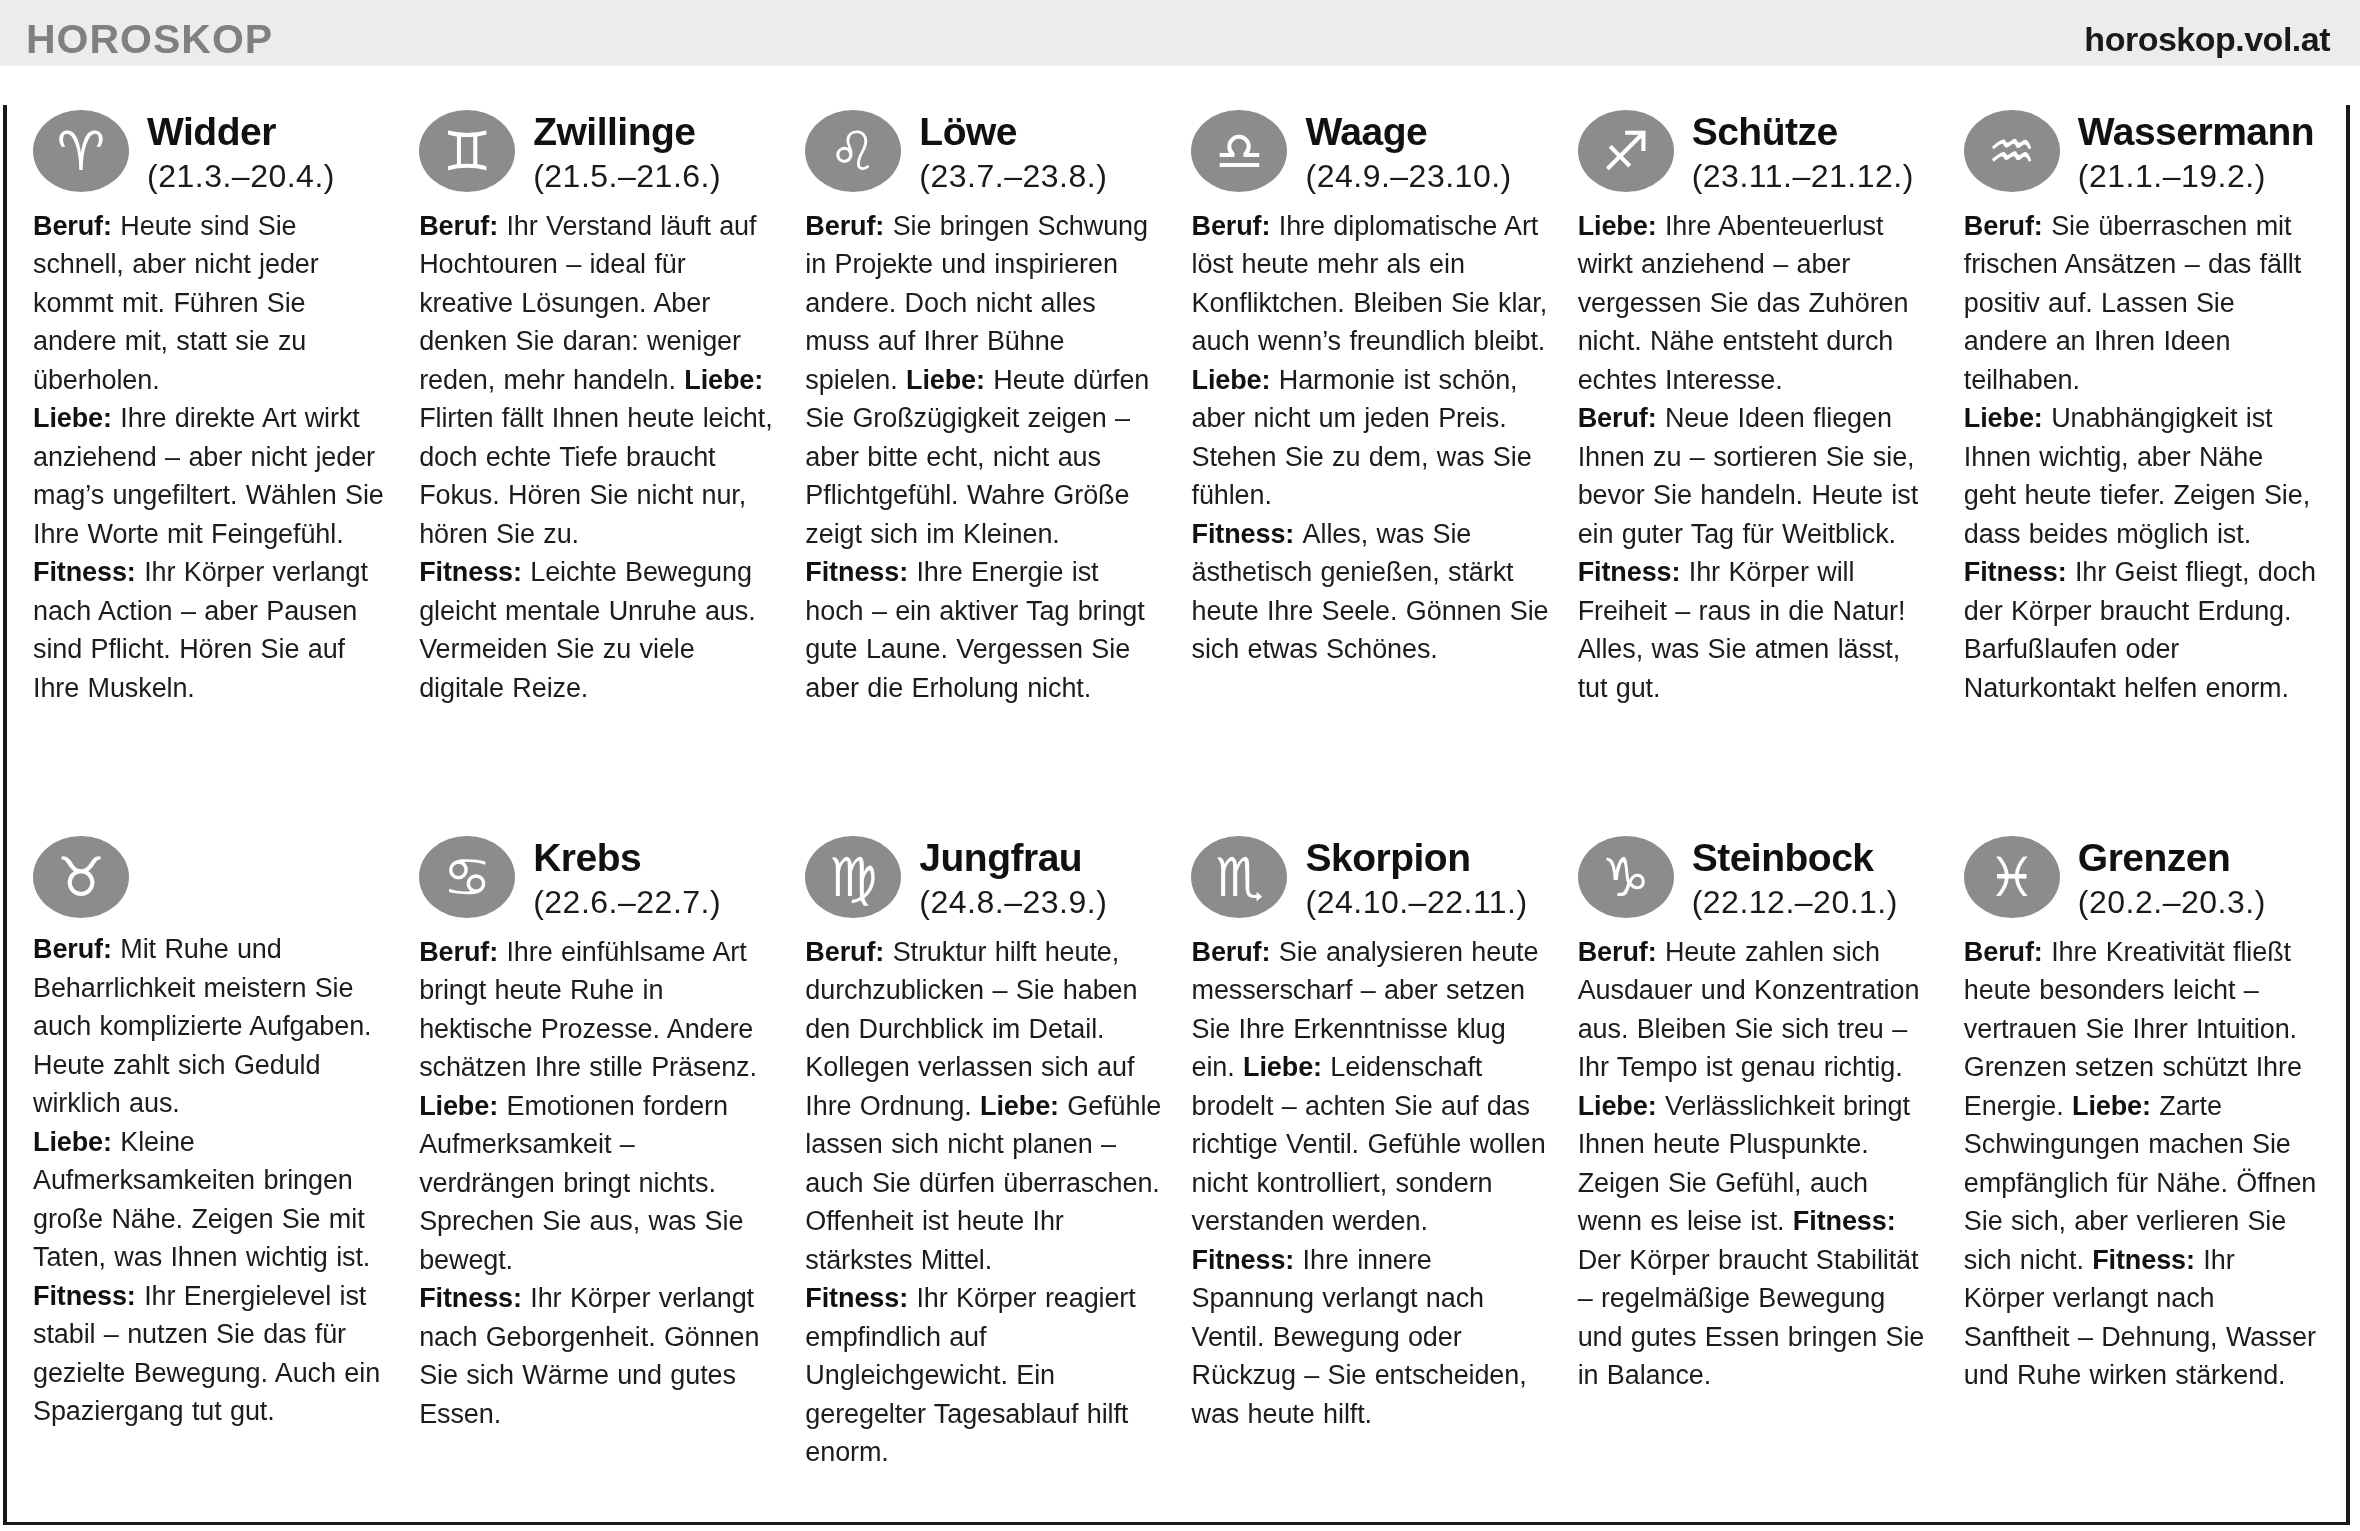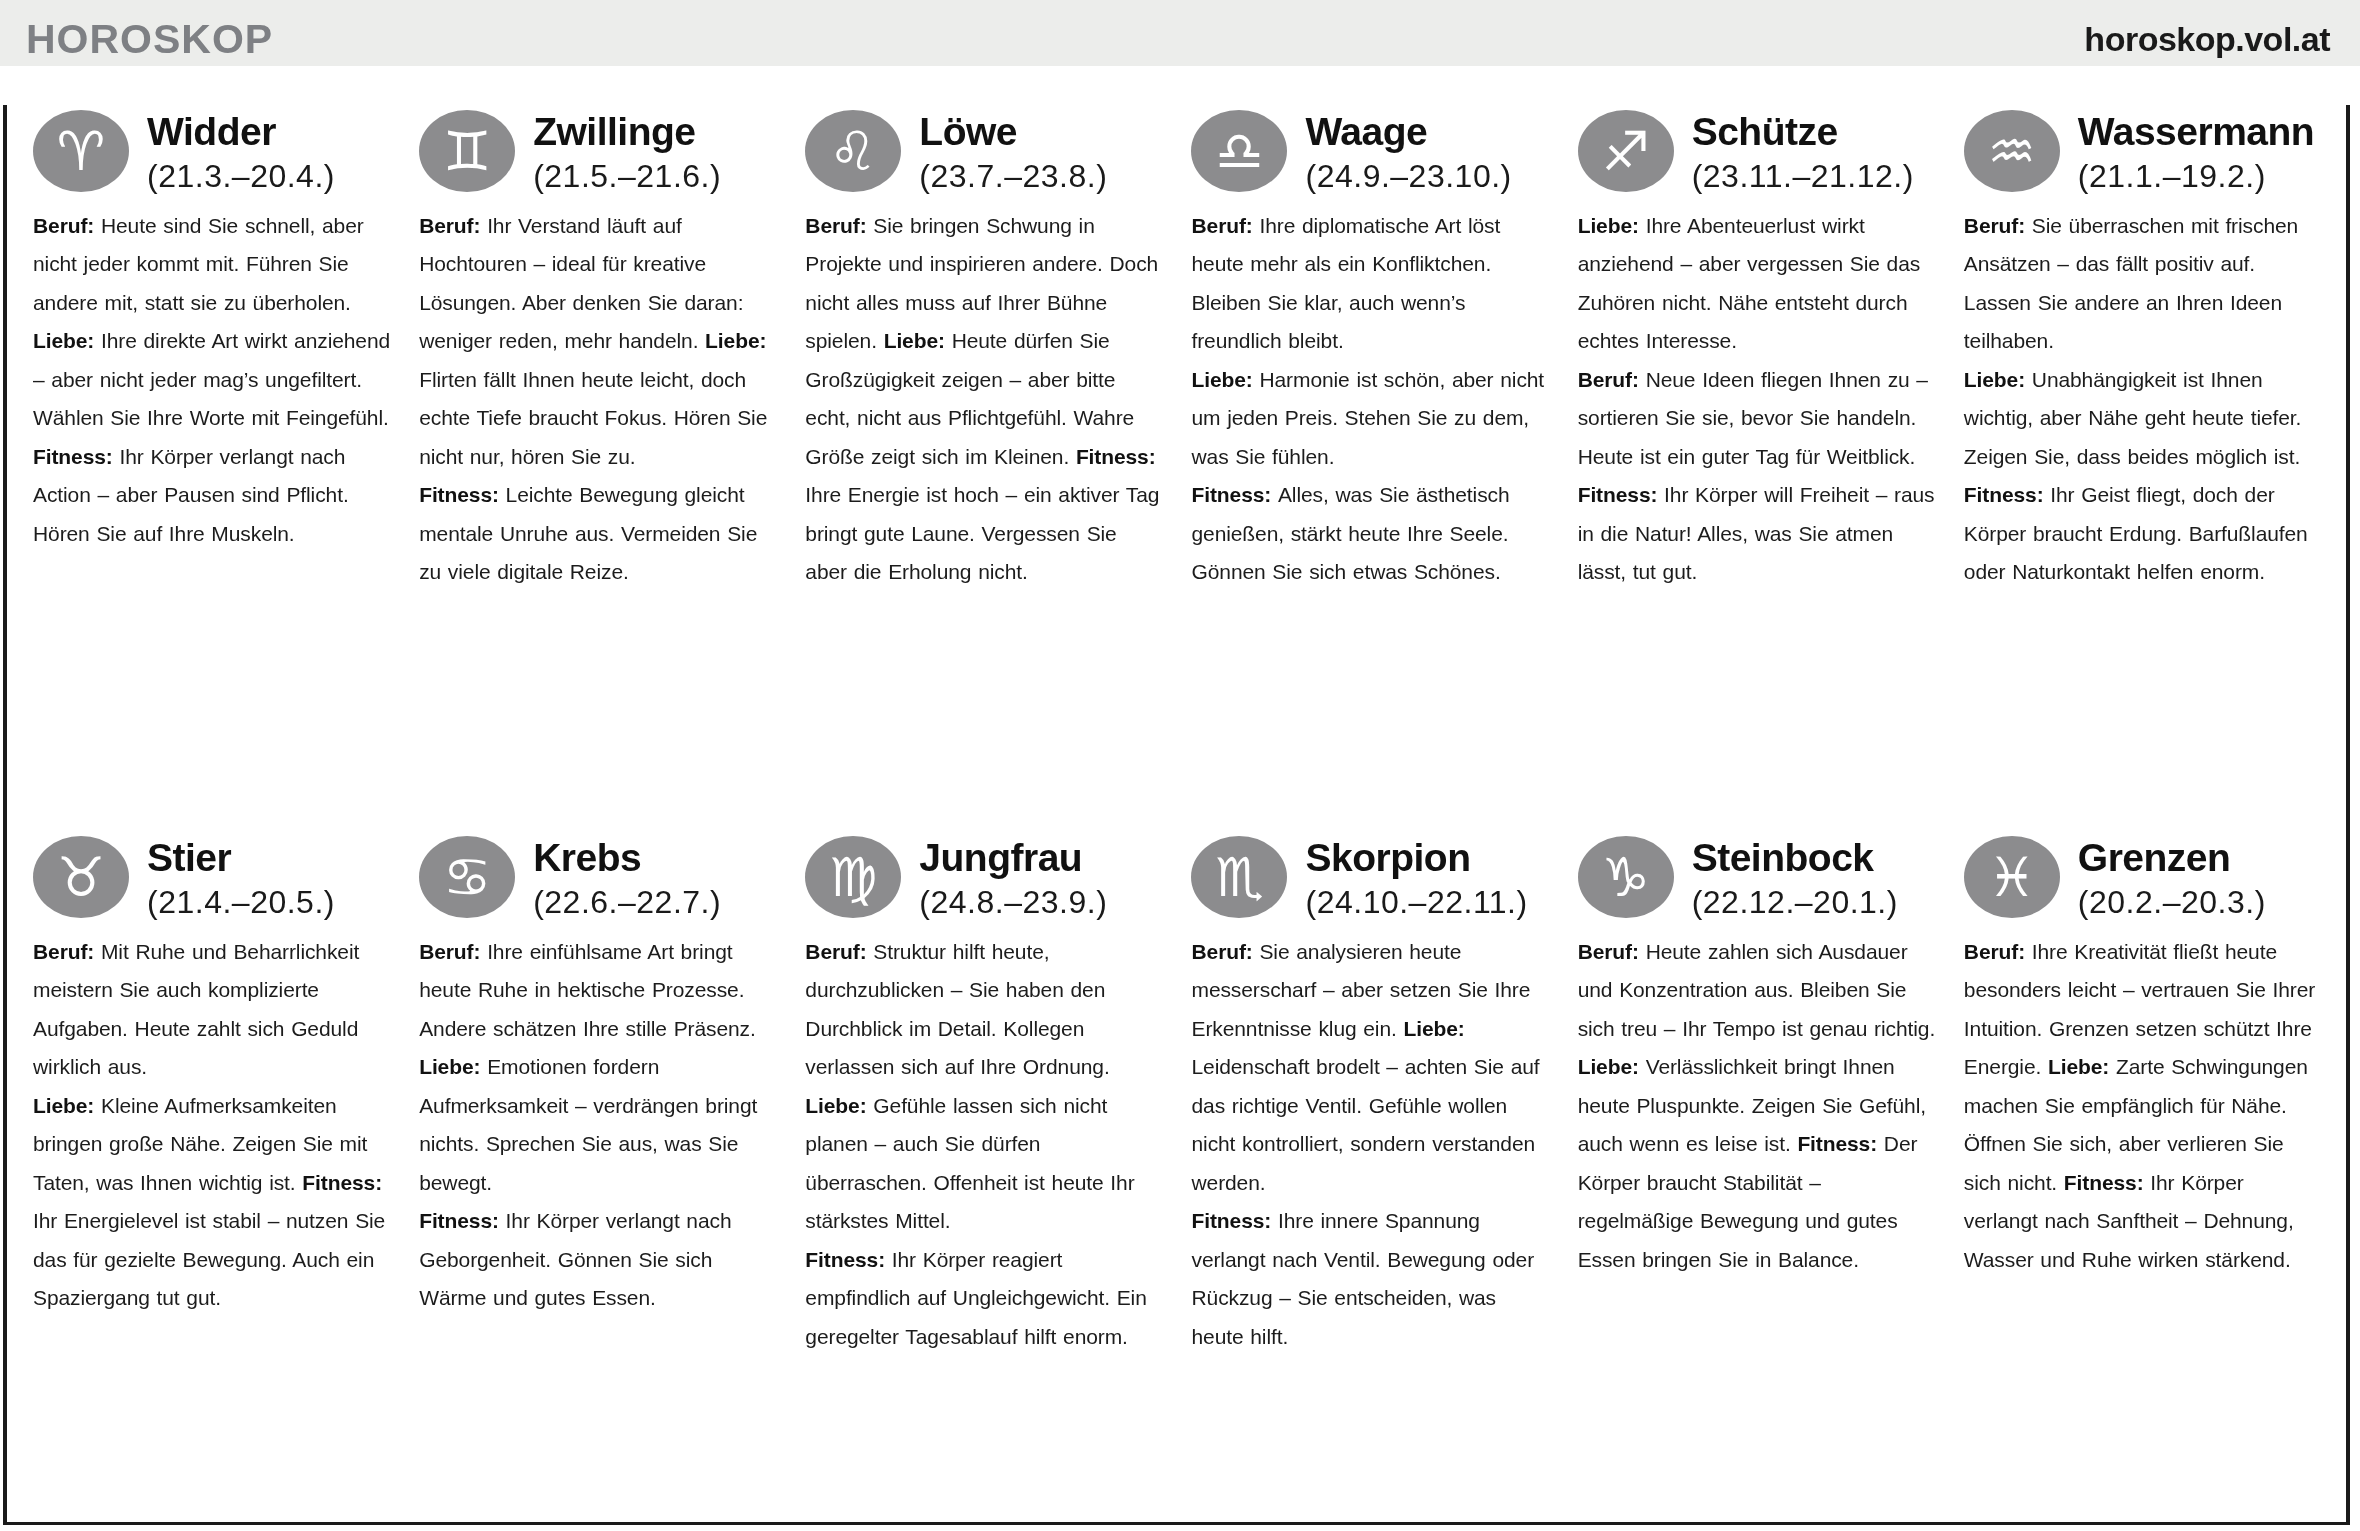--- a/index.html
+++ b/index.html
@@ -72,21 +72,21 @@
     line-height:1.05;
     letter-spacing:-0.5px;
   }
   .sign-dates {
     font-size:32px;
     color:#1a1a1a;
     margin-top:5px;
     letter-spacing:0.5px;
   }
   .body p {
-    font-size:21px;
+    font-size:27px;
     line-height:38.5px;
     color:#1c1c1c;
     letter-spacing:-0.1px;
     word-spacing:1px;
   }
   .body b { font-weight:700; color:#111111; }
 </style>
 </head>
 <body>
 
@@ -196,24 +196,20 @@
             <p><b>Beruf: </b><span>Sie überraschen mit frischen Ansätzen – das fällt positiv auf. Lassen Sie andere an Ihren Ideen teilhaben.</span></p>
             <p><b>Liebe: </b><span>Unabhängigkeit ist Ihnen wichtig, aber Nähe geht heute tiefer. Zeigen Sie, dass beides möglich ist. </span><b>Fitness: </b><span>Ihr Geist fliegt, doch der Körper braucht Erdung. Barfußlaufen oder Naturkontakt helfen enorm.</span></p>
           </div>
       </section>
 
       <section class="sign">
         <div class="sign-head">
           <div class="icon">
               <span>♉</span>
             </div>
-          <div class="titles">
-            <div class="sign-name">Stier</div>
-            <div class="sign-dates">(21.4.–20.5.)</div>
-          </div>
         </div>
         <div class="body">
             <p><b>Beruf: </b><span>Mit Ruhe und Beharrlichkeit meistern Sie auch komplizierte Aufgaben. Heute zahlt sich Geduld wirklich aus.</span></p>
             <p><b>Liebe: </b><span>Kleine Aufmerksamkeiten bringen große Nähe. Zeigen Sie mit Taten, was Ihnen wichtig ist. </span><b>Fitness: </b><span>Ihr Energielevel ist stabil – nutzen Sie das für gezielte Bewegung. Auch ein Spaziergang tut gut.</span></p>
           </div>
       </section>
 
       <section class="sign">
         <div class="sign-head">
           <div class="icon">

